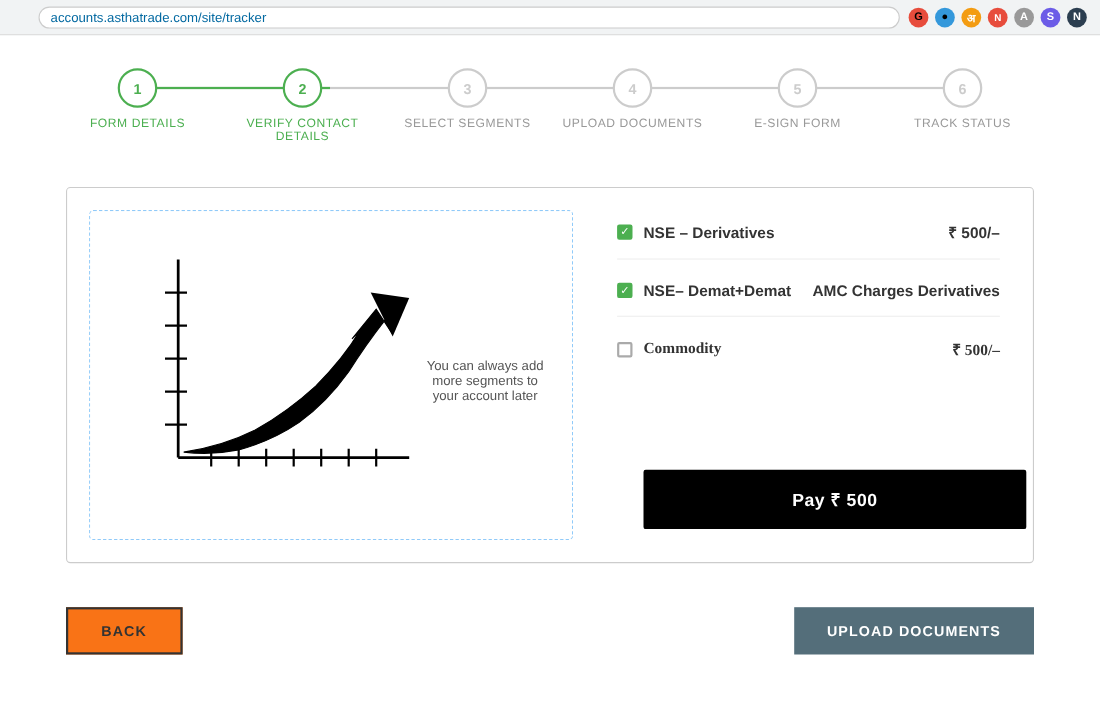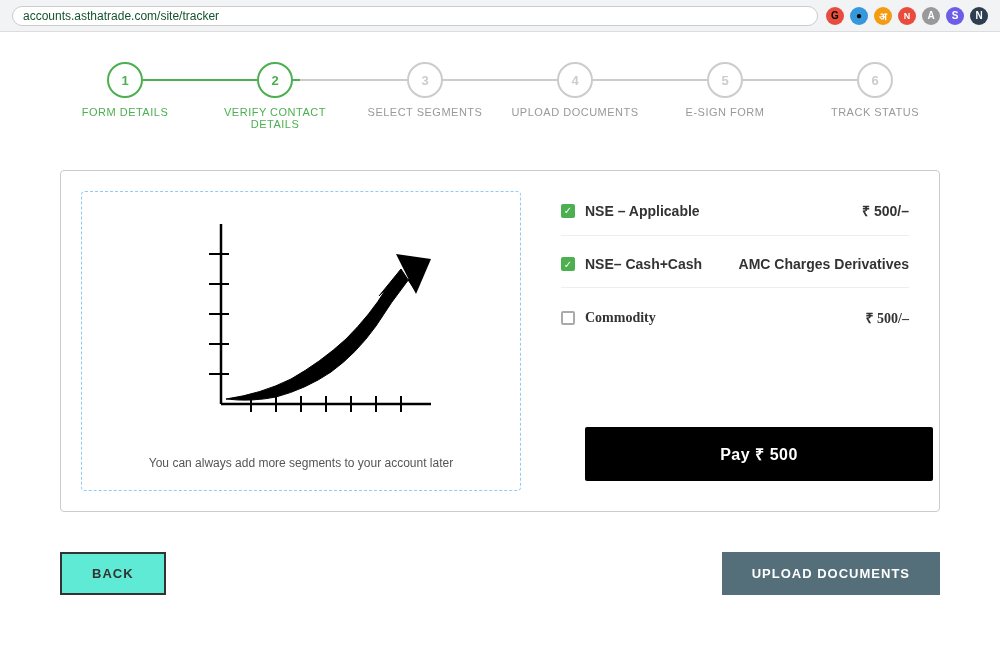--- a/index.html
+++ b/index.html
@@ -21,21 +21,22 @@
       gap: 8px;
       height: 32px;
     }
     .address-bar .url-text {
       flex: 1;
       background: #fff;
       border: 1px solid #ccc;
       border-radius: 12px;
       padding: 2px 10px;
       font-size: 12px;
-      color: #14532d;
+      color: #0369a1;
+      margin-left: 23px;
     }
     .address-bar .icon-group {
       display: flex;
       gap: 6px;
       align-items: center;
     }
     .browser-icon {
       width: 18px;
       height: 18px;
       border-radius: 50%;
@@ -122,21 +123,21 @@
       gap: 20px;
     }
 
     
     .left-panel {
       border: 1px dashed #90caf9;
       border-radius: 4px;
       width: 440px;
       min-height: 300px;
       display: flex;
-      flex-direction: column;
+      flex-direction: row;
       align-items: center;
       padding: 20px;
       position: relative;
     }
 
     
     .chart-area {
       width: 100%;
       flex: 1;
       display: flex;
@@ -232,21 +233,21 @@
 
     
     .footer-buttons {
       padding: 20px 60px;
       display: flex;
       justify-content: space-between;
       align-items: center;
     }
 
     .back-button {
-      background: #5eead4;
+      background: #f97316;
       color: #333;
       border: 2px solid #333;
       padding: 12px 30px;
       font-size: 13px;
       font-weight: bold;
       cursor: pointer;
       letter-spacing: 1px;
     }
 
     .upload-button {
@@ -344,29 +345,29 @@
       </div>
       <div class="chart-caption">You can always add more segments to your account later</div>
     </div>
 
     <div class="right-panel">
       <div class="segment-list">
 
         <div class="segment-item">
           <div class="segment-left">
             <div class="segment-checkbox checked"></div>
-            <span class="segment-name">NSE – Applicable</span>
+            <span class="segment-name">NSE – Derivatives</span>
           </div>
           <span class="segment-price">₹ 500/–</span>
         </div>
 
         <div class="segment-item">
           <div class="segment-left">
             <div class="segment-checkbox checked"></div>
-            <span class="segment-name">NSE– Cash+Cash</span>
+            <span class="segment-name">NSE– Demat+Demat</span>
           </div>
           <span class="segment-price">AMC Charges Derivatives</span>
         </div>
 
         <div class="segment-item" style="border-bottom:none;font-family:Liberation Serif, serif;">
           <div class="segment-left">
             <div class="segment-checkbox unchecked" style="border-color:#aaa;"></div>
             <span class="segment-name">Commodity</span>
           </div>
           <span class="segment-price">₹ 500/–</span>

